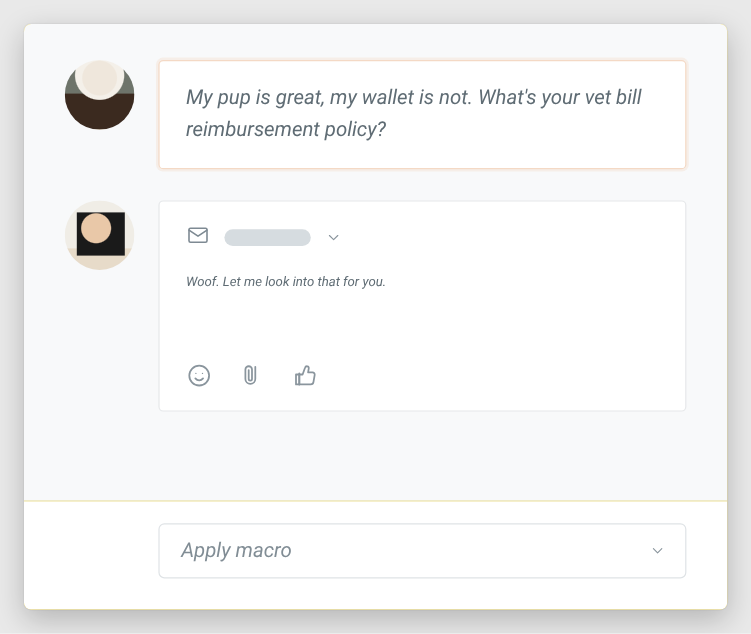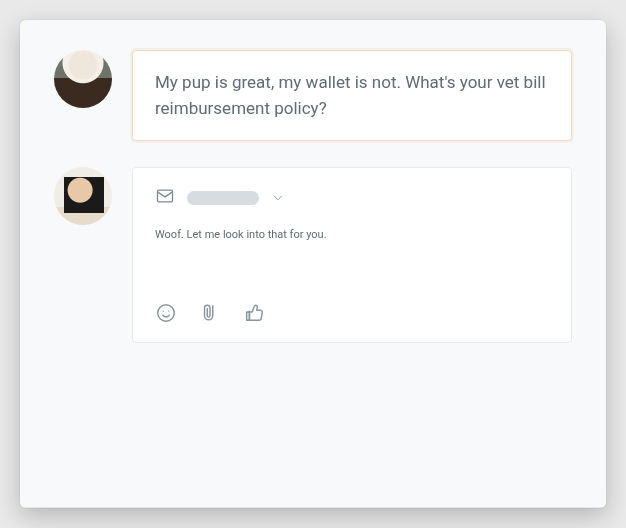--- a/index.html
+++ b/index.html
@@ -13,20 +13,21 @@
   }
   .card {
     width: 586px;
     height: 488px;
     background: #fde047;
     border-radius: 6px;
     box-shadow: 0 8px 24px rgba(0,0,0,0.22), 0 0 0 1px rgba(0,0,0,0.03);
     overflow: hidden;
     display: flex;
     flex-direction: column;
+    font-style: italic;
   }
   .top {
     flex: 1;
     background: #f8f9fa;
     padding: 30px 34px 20px 34px;
   }
   .row {
     display: flex;
     align-items: flex-start;
     gap: 20px;
@@ -188,14 +189,24 @@
           </span>
         </div>
 
       </div>
     </div>
 
   </div>
 
   <div class="divider"></div>
 
+  <div class="footer">
+    <div class="macro">
+      <span>Apply macro</span>
+      <span class="chev">
+        <svg viewBox="0 0 24 24">
+            <path d="M6 9l6 6 6-6"></path>
+          </svg>
+      </span>
+    </div>
+  </div>
 
 </div>
 
 </body></html>

